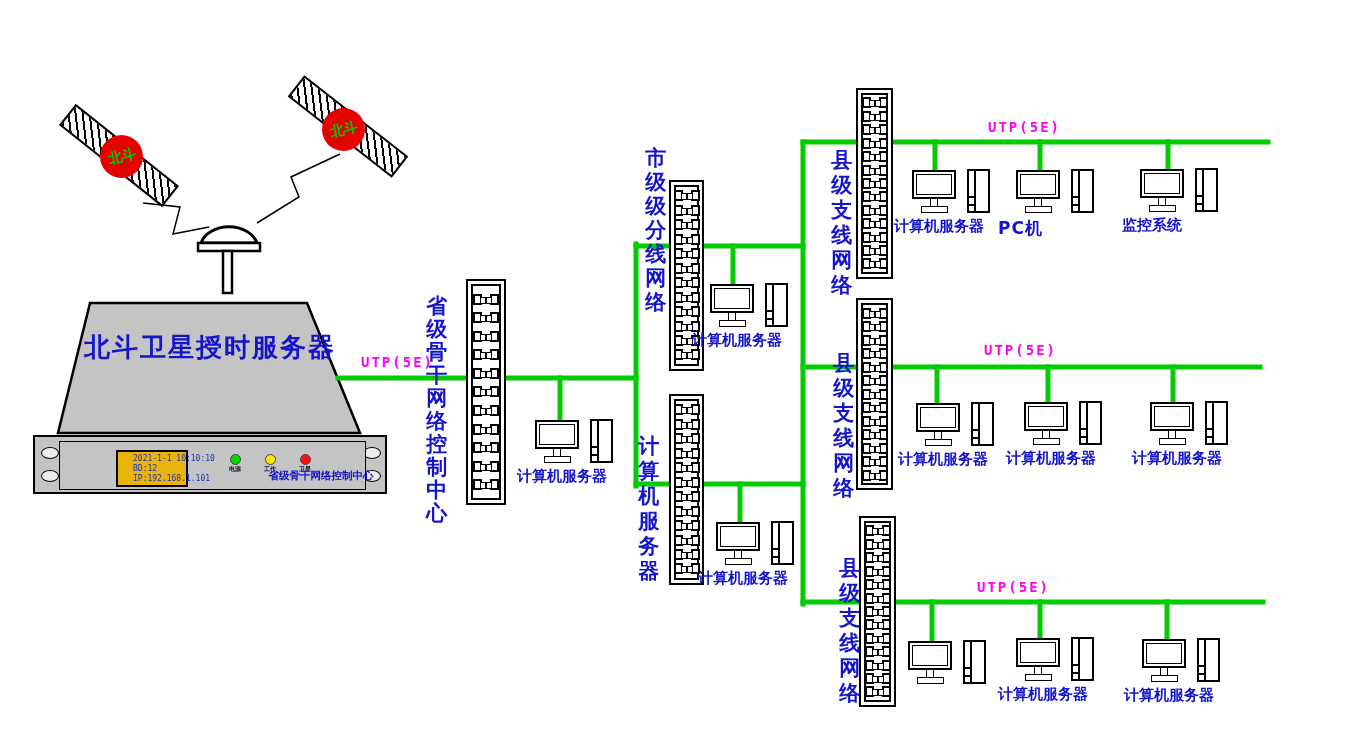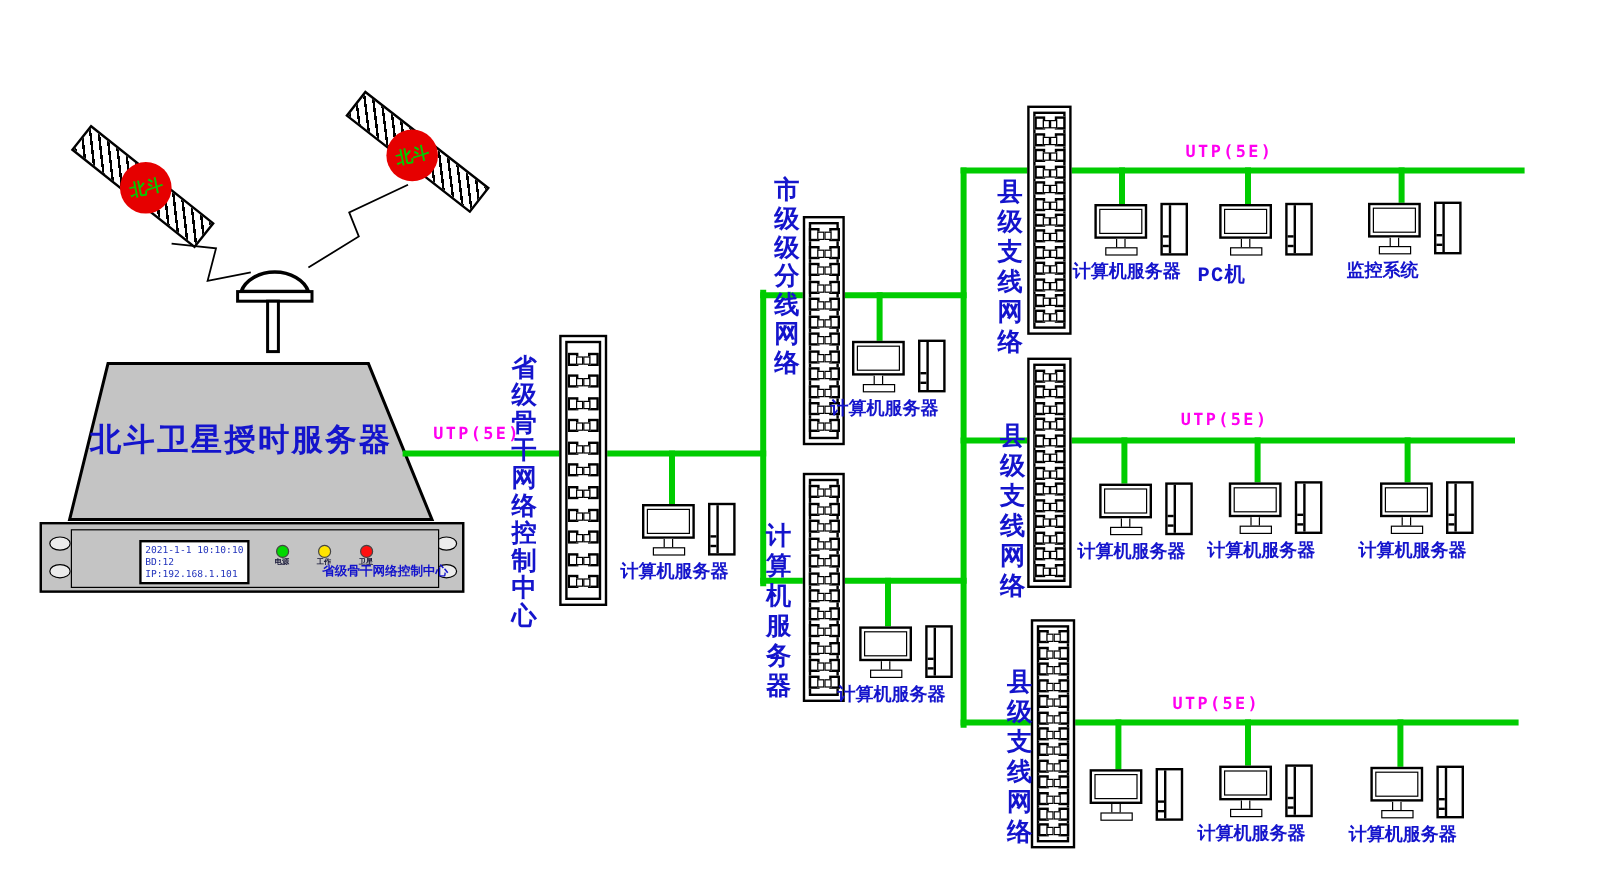--- a/index.html
+++ b/index.html
@@ -9,29 +9,29 @@
   .ttl{position:absolute;left:0;top:16px;width:100%;text-align:center;font-size:40px;font-weight:bold;
        color:#1212E0;letter-spacing:1px;z-index:5;}
   
   .sat{position:absolute;z-index:2;}
   .wing{position:absolute;width:132px;height:27px;border:2px solid #000;box-sizing:border-box;
         background:repeating-linear-gradient(45deg,#000 0 2px,#fff 2px 7px);}
   .ball{position:absolute;width:43px;height:43px;border-radius:50%;background:#E60000;
         display:flex;align-items:center;justify-content:center;}
   .ball span{color:#00CC00;font-weight:bold;font-size:14px;transform:rotate(-12deg);white-space:nowrap;}
   
-  .srv-name{position:absolute;left:75px;top:349px;width:270px;font-size:26px;
+  .srv-name{position:absolute;left:75px;top:330px;width:270px;text-align:center;font-size:26px;
             font-weight:bold;color:#1414CC;letter-spacing:2px;z-index:5;}
   .fpanel{position:absolute;left:33px;top:435px;width:354px;height:59px;background:#C4C4C4;
           border:2px solid #000;box-sizing:border-box;z-index:2;}
   .fpanel .inner{position:absolute;left:24px;top:4px;width:305px;height:47px;border:1.5px solid #000;background:#C4C4C4;}
   .hole{position:absolute;width:16px;height:10px;border:1.5px solid #000;border-radius:50%;background:#ECECEC;}
-  .lcd{position:absolute;left:56px;top:8px;width:92px;height:37px;background:#ffffff;border:2px solid #000;
+  .lcd{position:absolute;left:56px;top:8px;width:72px;height:37px;background:#eab308;border:2px solid #000;
        box-sizing:border-box;color:#2233BB;font-family:"DejaVu Sans Mono","Liberation Mono",monospace;
-       font-size:8px;line-height:10px;padding:2px 3px;white-space:nowrap;}
+       font-size:8px;line-height:10px;padding:2px 15px;white-space:nowrap;}
   .led{position:absolute;top:12px;width:26px;text-align:center;}
   .led .dot{width:9px;height:9px;border-radius:50%;border:1px solid #444;margin:0 auto;}
   .led .llb{font-size:6px;color:#111133;font-weight:bold;line-height:7px;}
   .model{position:absolute;left:205px;top:27px;width:112px;text-align:center;font-size:10.5px;
          font-weight:bold;color:#1212CC;white-space:nowrap;}
   
   .nswitch{position:absolute;background:#fff;border:2px solid #000;padding:3px;box-sizing:border-box;z-index:3;}
   .sw-inner{width:100%;height:100%;border:2px solid #000;box-sizing:border-box;display:flex;
             flex-direction:column;justify-content:space-evenly;align-items:center;}
   .prow{display:flex;gap:8px;}
@@ -45,21 +45,21 @@
   .scr{width:100%;height:100%;border:1px solid #000;box-sizing:border-box;}
   .neck{position:absolute;left:18px;top:29px;width:8px;height:8px;border:1px solid #000;border-top:none;
         background:#fff;box-sizing:border-box;}
   .base{position:absolute;left:9px;top:36px;width:27px;height:7px;border:1px solid #000;background:#fff;box-sizing:border-box;}
   .tower{position:absolute;left:55px;top:-1px;width:23px;height:44px;border:2px solid #000;background:#fff;box-sizing:border-box;}
   .tower::before{content:"";position:absolute;left:5px;top:0;bottom:0;border-left:2px solid #000;}
   .tower::after{content:"";position:absolute;left:0;bottom:5px;width:5px;height:6px;
                 border-top:2px solid #000;border-bottom:2px solid #000;}
   .dev-label{position:absolute;top:47px;left:-18px;width:116px;text-align:left;font-weight:bold;
              font-size:15px;color:#1414CC;white-space:nowrap;}
-  .dev-label.big{font-size:17px;letter-spacing:1px;font-family:Liberation Mono, monospace;}
+  .dev-label.big{font-size:17px;letter-spacing:1px;}
   
   .vlabel{position:absolute;width:1.12em;font-size:21px;font-weight:bold;color:#1414CC;line-height:24px;
           text-align:center;word-break:break-all;z-index:5;margin-top:34px;}
   .utp{position:absolute;color:#FF00F0;font-weight:bold;font-size:14px;letter-spacing:2px;z-index:5;
        font-family:"DejaVu Sans Mono","Liberation Mono",monospace;white-space:nowrap;}
 </style>
 </head>
 <body>
 
 <div id="canvas">

